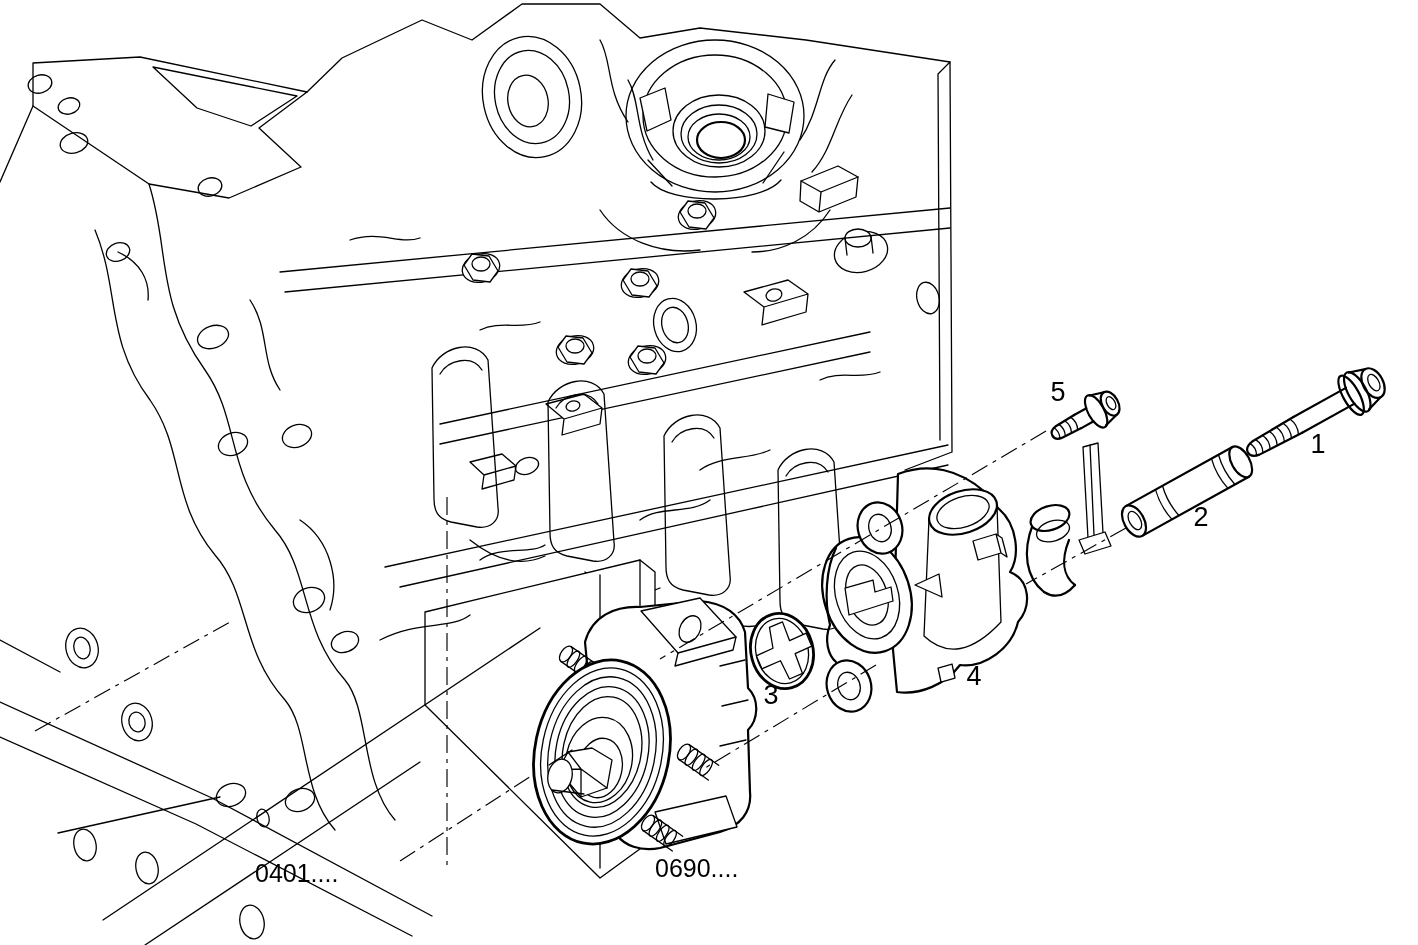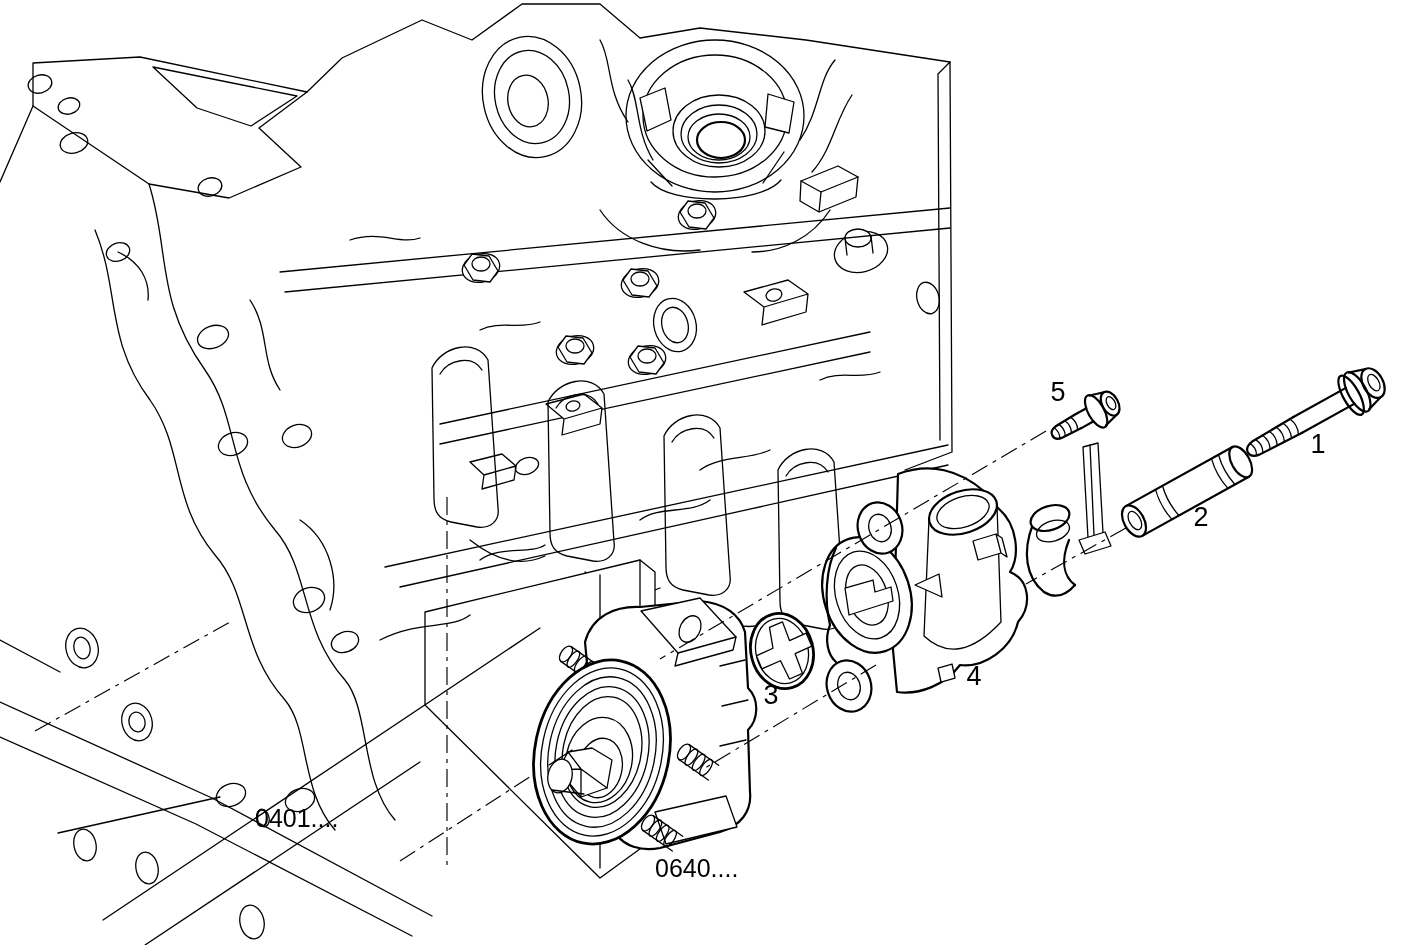--- a/index.html
+++ b/index.html
@@ -284,16 +284,16 @@
     <path class="ln" d="M34,-7 Q30.5,0 34,7 M41,-7 Q37.5,0 41,7 M48,-7 Q44.5,0 48,7 M54,-6.5 Q50.5,0 54,6.5"></path>
   </g>
 </svg>
 
   <span class="callout" style="left:1318px;top:458px;">1</span>
   <span class="callout" style="left:1201px;top:531px;">2</span>
   <span class="callout" style="left:771px;top:709px;">3</span>
   <span class="callout" style="left:974px;top:690px;">4</span>
   <span class="callout" style="left:1058px;top:406px;">5</span>
 
-  <span class="figref" style="left:255px;top:831px;">0401....</span>
-  <span class="figref" style="left:655px;top:881px;">0640....</span>
+  <span class="figref" style="left:255px;top:886px;">0401....</span>
+  <span class="figref" style="left:655px;top:881px;">0690....</span>
 
 </div>
 
 </body></html>

